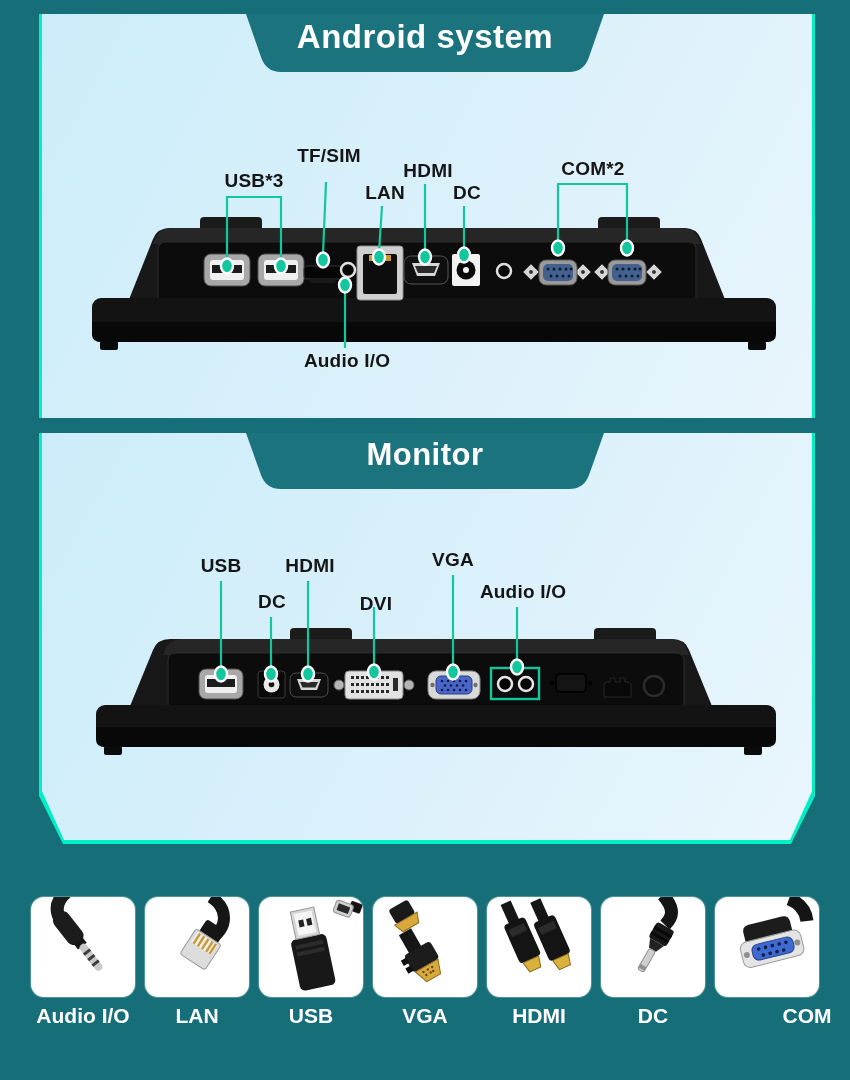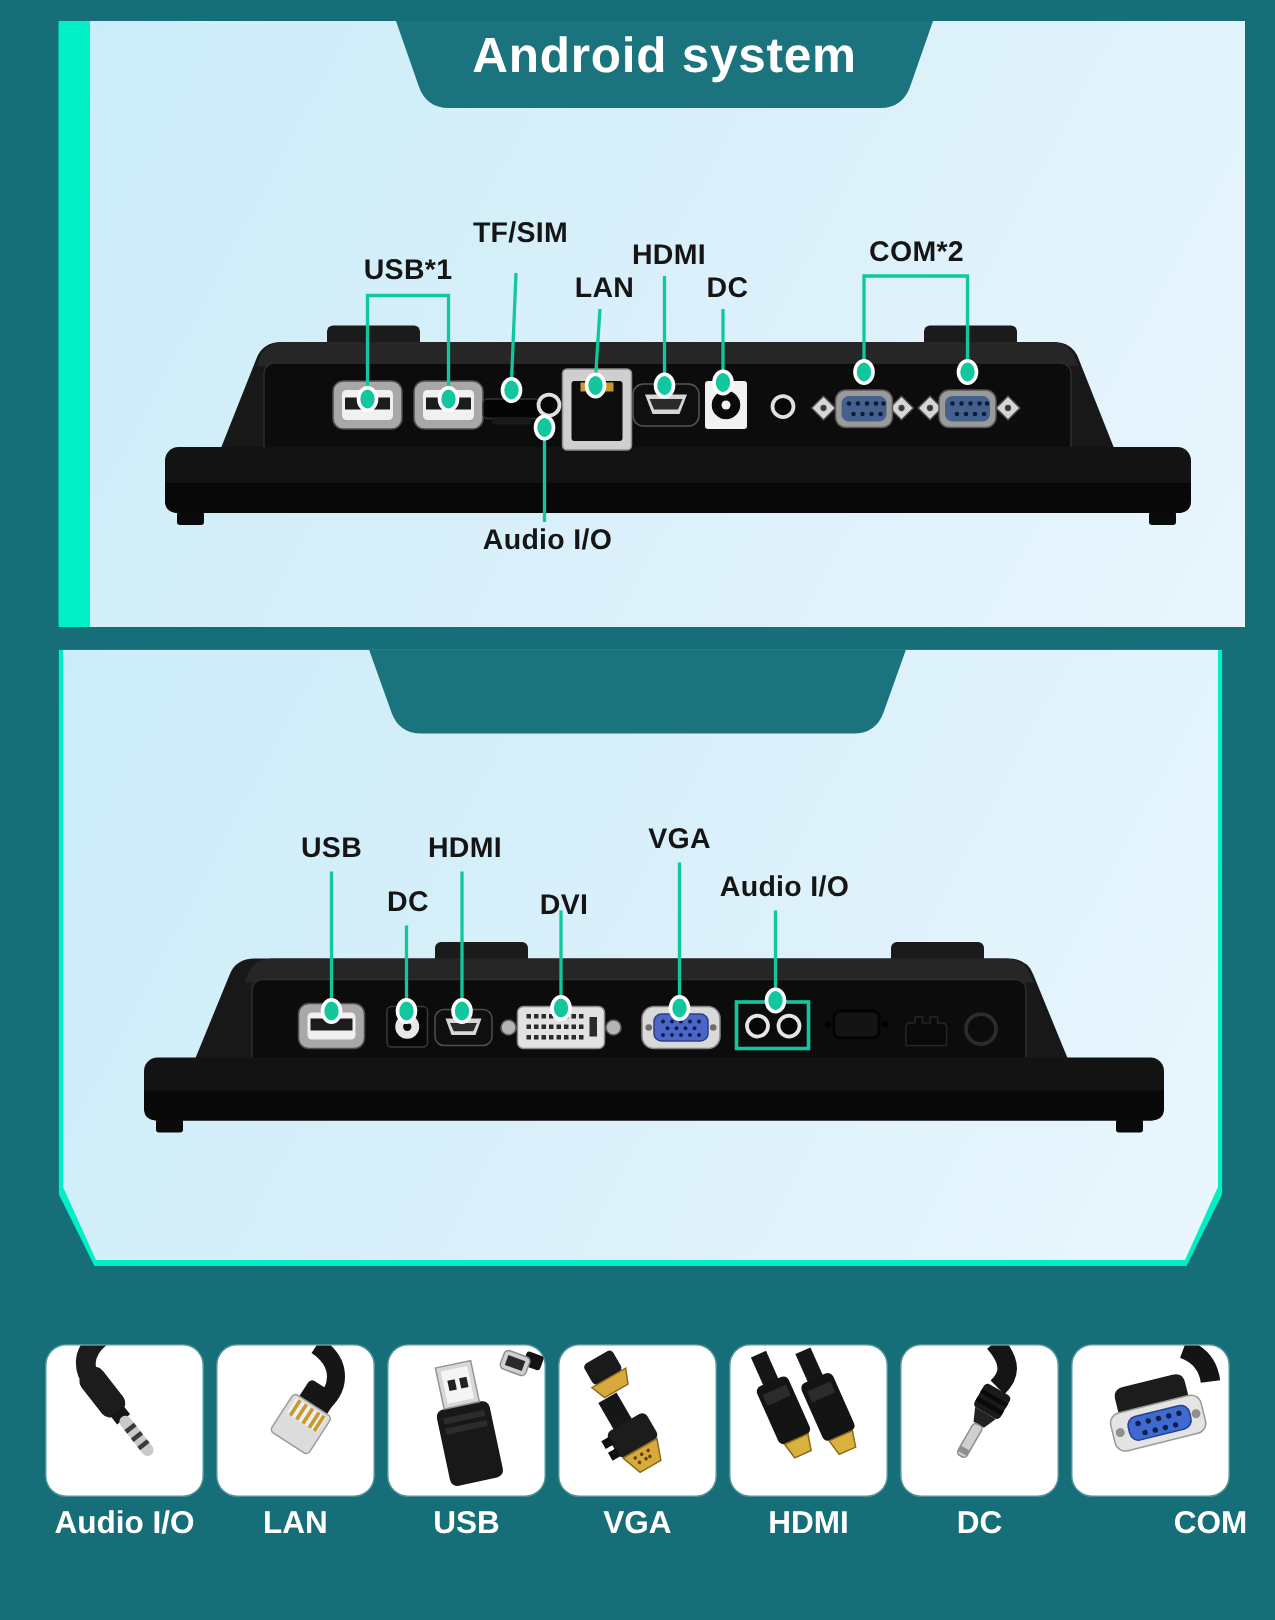--- a/index.html
+++ b/index.html
@@ -5,21 +5,21 @@
   html,body{margin:0;padding:0;}
   .stage{
     position:relative;width:850px;height:1080px;overflow:hidden;
     background:#166F78;
     font-family:"Liberation Sans",sans-serif;
   }
   
   .panel-frame{position:absolute;background:#00EFC5;}
   .panel1-frame{left:39px;top:14px;width:776px;height:404px;}
   .panel1{
-    position:absolute;left:21px;top:0;width:770px;height:404px;
+    position:absolute;left:3px;top:0;width:770px;height:404px;
     background:linear-gradient(118deg,#cbedf9 0%,#d9f0fa 48%,#e9f5fd 100%);
   }
   .panel2-frame{
     left:39px;top:433px;width:776px;height:411px;
     clip-path:polygon(0 0,100% 0,100% 88.3%,calc(100% - 24px) 100%,24px 100%,0 88.3%);
   }
   .panel2{
     position:absolute;left:3px;top:0;width:770px;height:407px;
     background:linear-gradient(118deg,#cbedf9 0%,#d9f0fa 48%,#eaf6fd 100%);
     clip-path:polygon(0 0,100% 0,100% 88%,calc(100% - 22px) 100%,22px 100%,0 88%);
@@ -169,37 +169,38 @@
           <ellipse cx="281" cy="246" rx="6" ry="7.5"></ellipse>
           <ellipse cx="337" cy="243" rx="6" ry="7.5"></ellipse>
           <ellipse cx="383" cy="243" rx="6" ry="7.5"></ellipse>
           <ellipse cx="422" cy="241" rx="6" ry="7.5"></ellipse>
           <ellipse cx="516" cy="234" rx="6" ry="7.5"></ellipse>
           <ellipse cx="585" cy="234" rx="6" ry="7.5"></ellipse>
           <ellipse cx="303" cy="271" rx="6" ry="7.5"></ellipse>
         </g>
       </svg>
 
-      <div class="port-label" style="left:212px;top:156px">USB*1</div>
+      <div class="port-label" style="left:212px;top:156px">USB*3</div>
       <div class="port-label" style="left:287px;top:131px">TF/SIM</div>
       <div class="port-label" style="left:343px;top:168px">LAN</div>
       <div class="port-label" style="left:386px;top:146px">HDMI</div>
       <div class="port-label" style="left:425px;top:168px">DC</div>
       <div class="port-label" style="left:551px;top:144px">COM*2</div>
       <div class="port-label" style="left:305px;top:336px">Audio I/O</div>
     </div>
   </div>
 
   <div class="panel-frame panel2-frame">
     <div class="panel2">
 
       <div class="banner banner2">
         <svg width="358" height="58" viewBox="0 0 358 58">
           <path d="M0,0 H358 L343,42 Q338,56 323,56 H35 Q20,56 15,42 Z" fill="#1B737D"></path>
         </svg>
+        <div class="banner-text">Monitor</div>
       </div>
 
       <svg class="dev-svg" width="770" height="407" viewBox="0 0 770 407">
 
         <rect x="248" y="195" width="62" height="15" rx="4" fill="#1b1b1b"></rect>
         <rect x="552" y="195" width="62" height="15" rx="4" fill="#1b1b1b"></rect>
 
         <path d="M138,206 h492 q13,0 17,11 l25,61 h-586 l25,-61 q4,-11 17,-11 z" fill="#181818"></path>
         <path d="M140,206 h488 q13,0 17,11 l2,5 h-526 l2,-5 q4,-11 17,-11 z" fill="#262626"></path>
 

